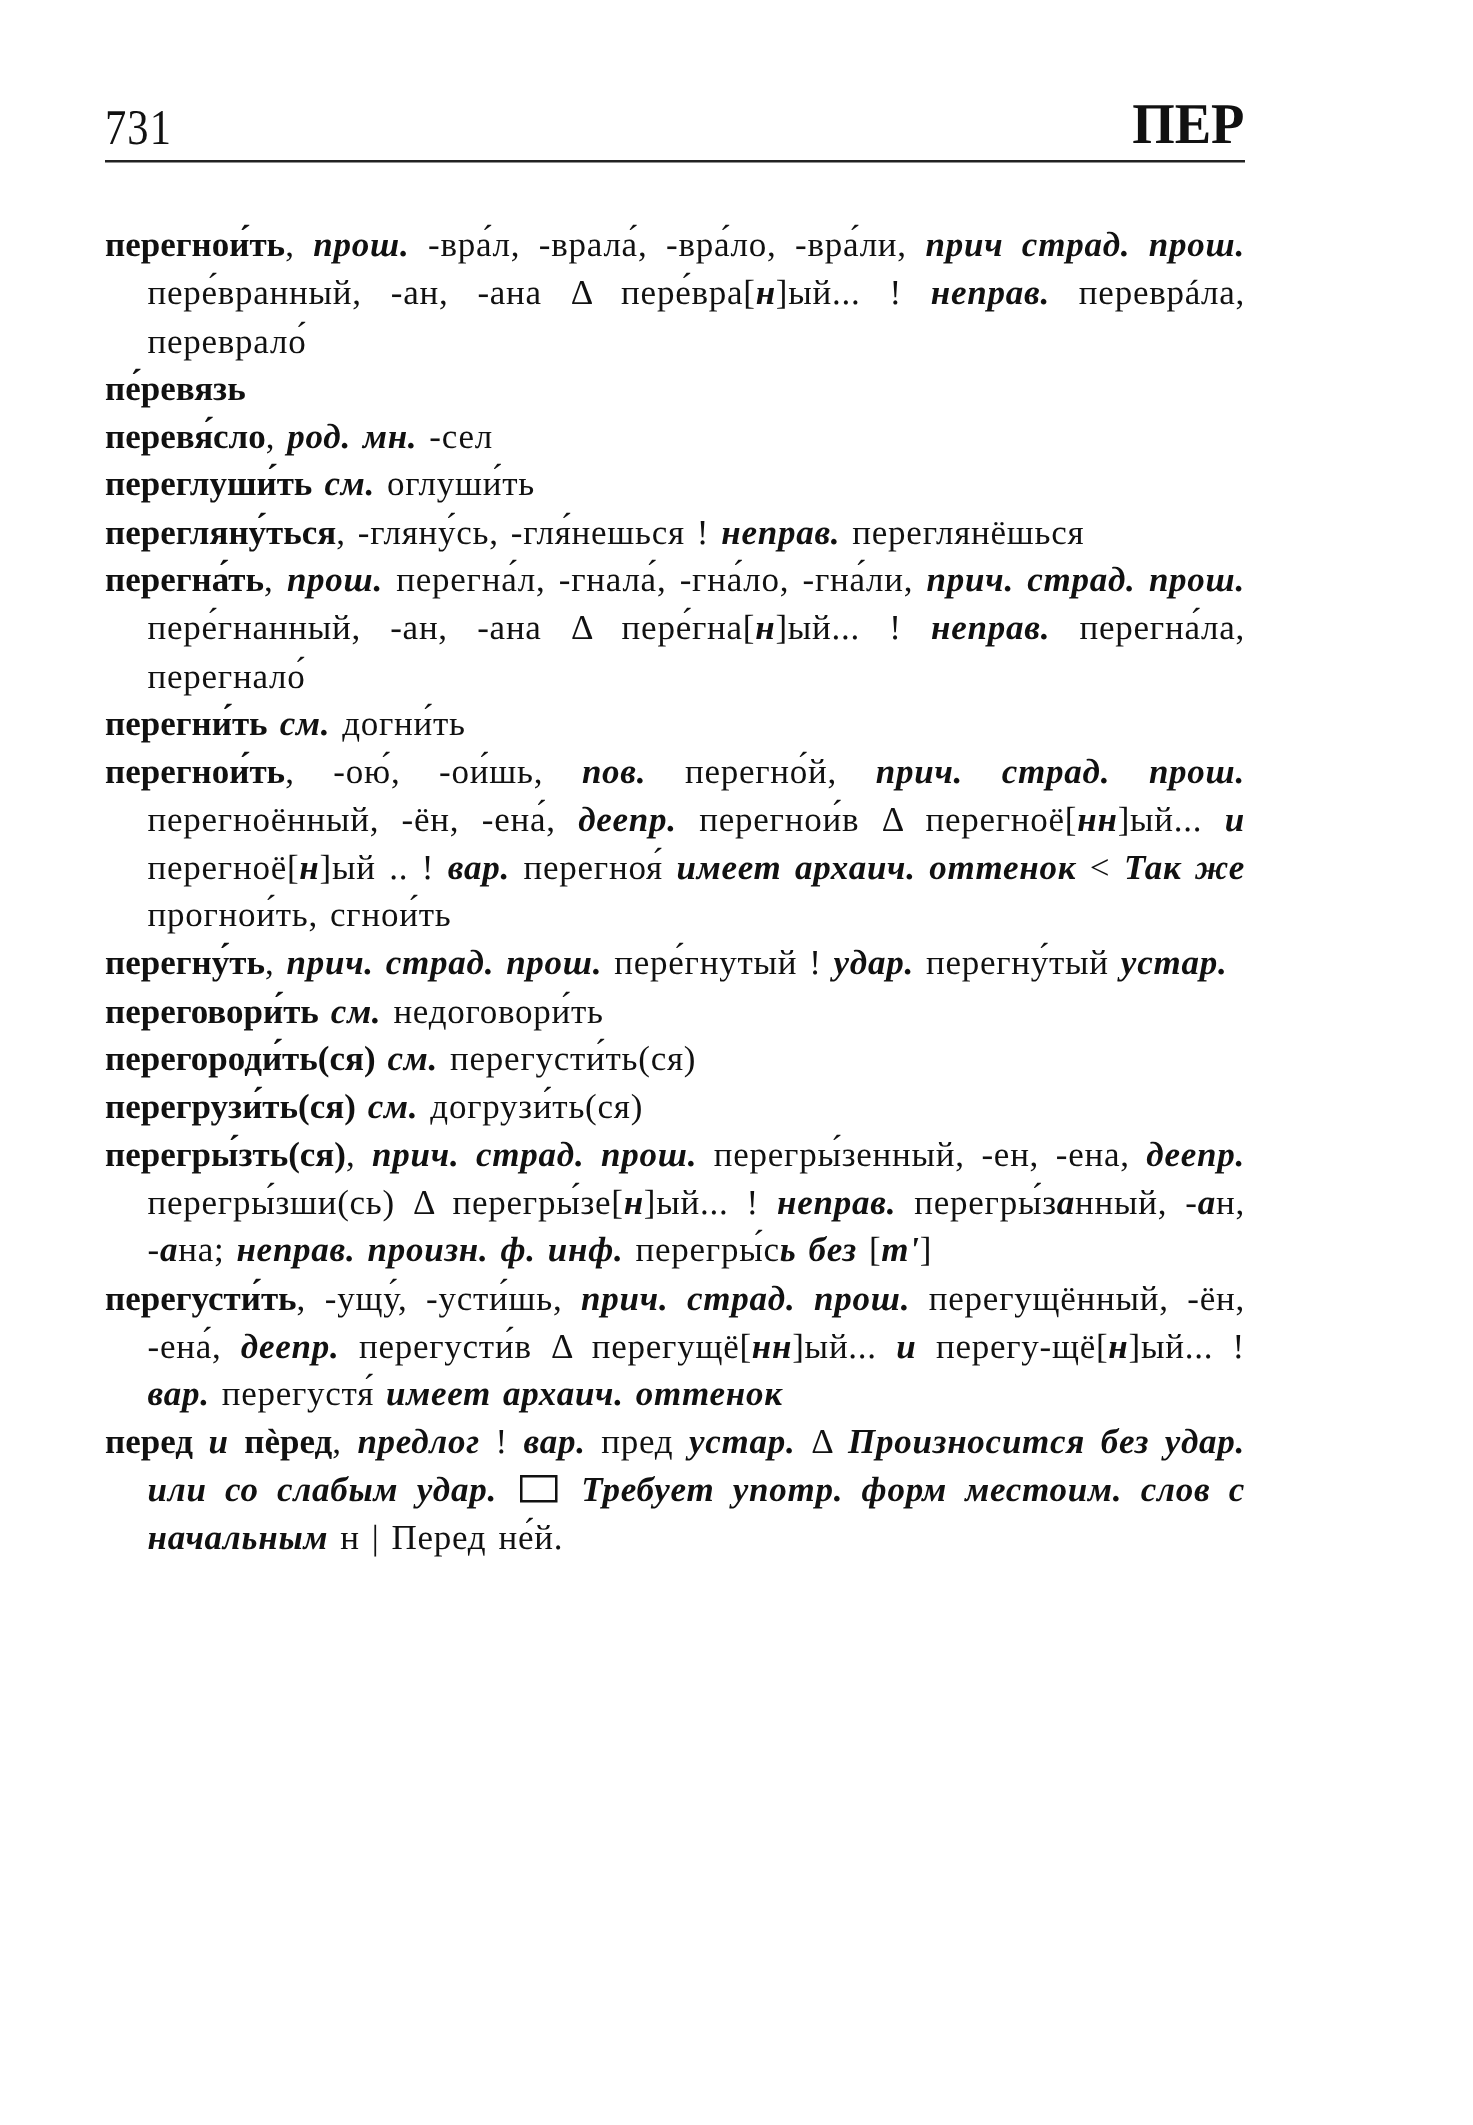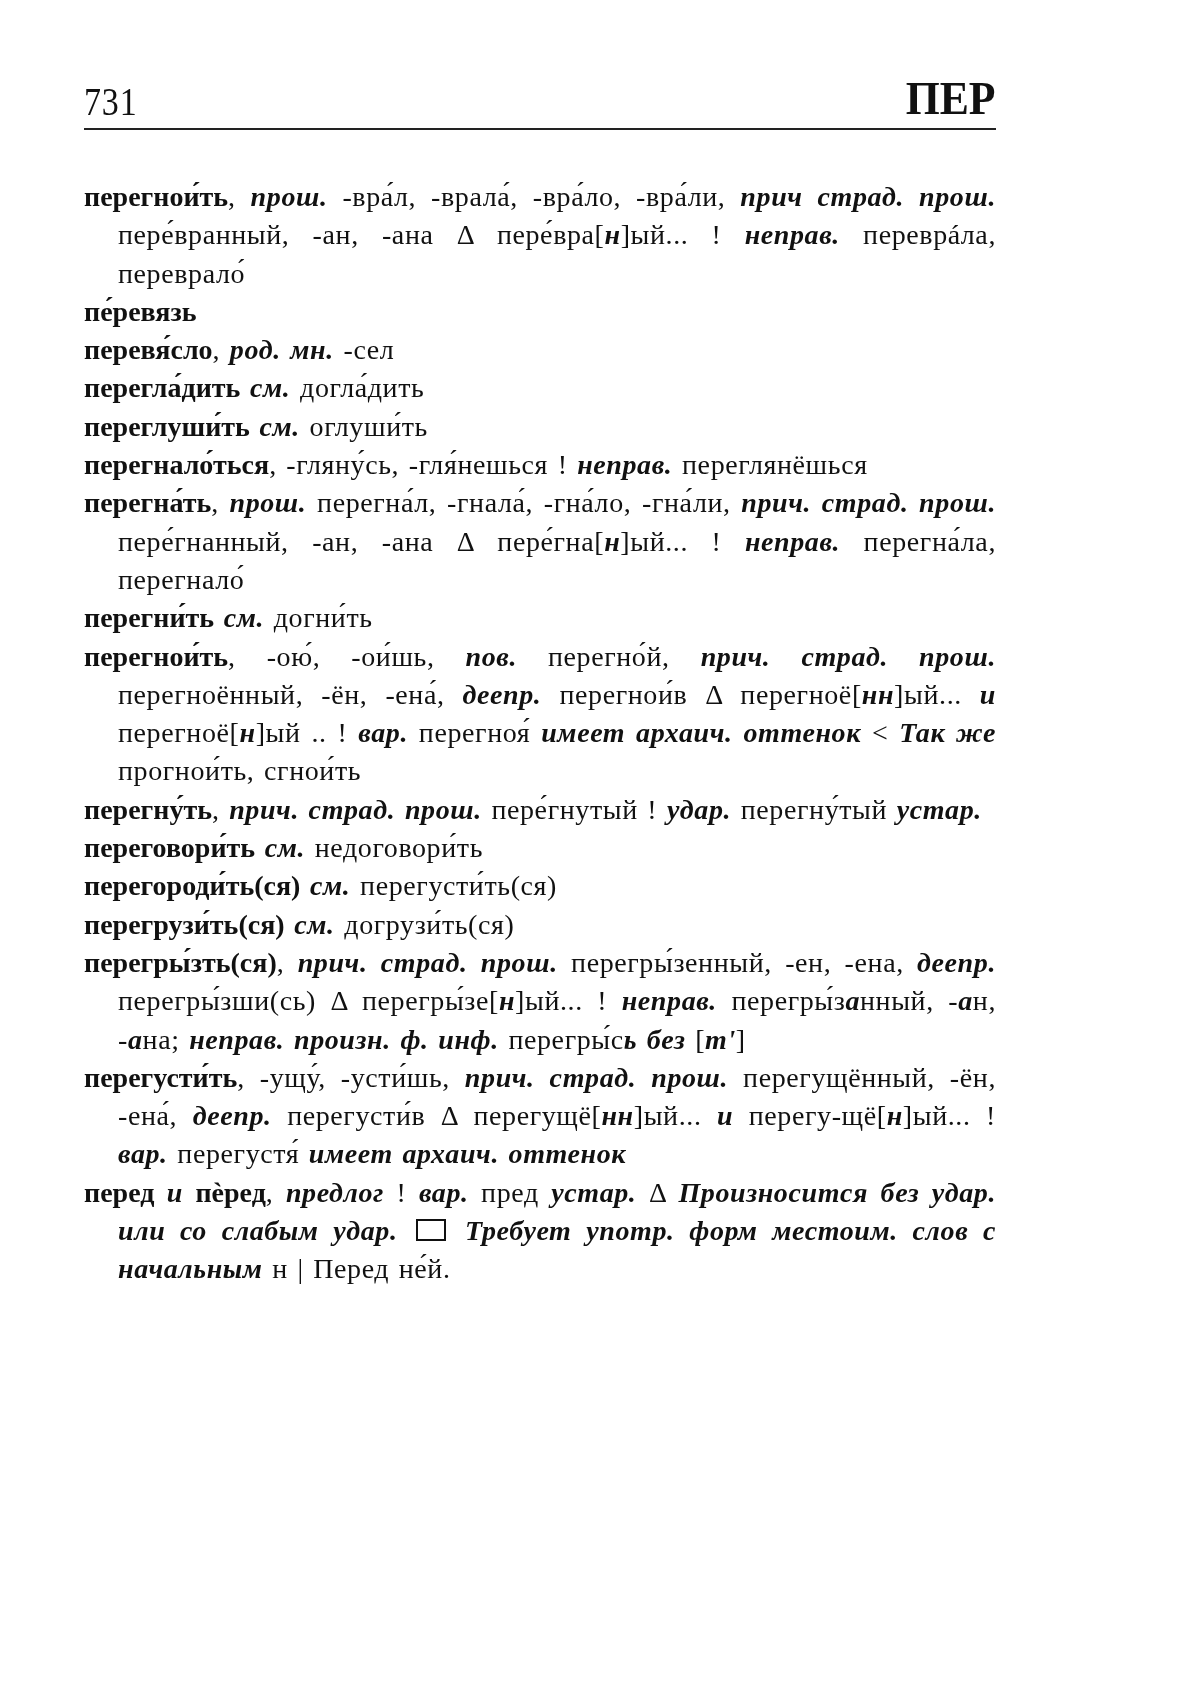--- a/index.html
+++ b/index.html
@@ -21,23 +21,22 @@
 <div class="header">
   <span class="pagenum">731</span>
   <span class="runhead">ПЕР</span>
 </div>
 <div class="rule"></div>
 
 <div class="entries" id="entries">
     <p class="entry"><span class="b">перегнои́ть</span><span>, </span><span class="i">прош.</span><span> -вра́л, -врала́, -вра́ло, -вра́ли, </span><span class="i">прич  страд. прош.</span><span> пере́вранный, -ан, -ана Δ пере́вра[</span><span class="i">н</span><span>]ый... ! </span><span class="i">неправ.</span><span> переврáла, переврало́</span></p>
     <p class="entry"><span class="b">пе́ревязь</span></p>
     <p class="entry"><span class="b">перевя́сло</span><span>, </span><span class="i">род. мн.</span><span> -сел</span></p>
-    <p class="entry"><span class="b">перегла́дить</span><span> </span><span class="i">см.</span><span> догла́дить</span></p>
     <p class="entry"><span class="b">переглуши́ть</span><span> </span><span class="i">см.</span><span> оглуши́ть</span></p>
-    <p class="entry"><span class="b">перегнало́ться</span><span>, -гляну́сь, -гля́нешься ! </span><span class="i">неправ.</span><span> переглянёшься</span></p>
+    <p class="entry"><span class="b">перегляну́ться</span><span>, -гляну́сь, -гля́нешься ! </span><span class="i">неправ.</span><span> переглянёшься</span></p>
     <p class="entry"><span class="b">перегна́ть</span><span>, </span><span class="i">прош.</span><span> перегна́л, -гнала́, -гна́ло, -гна́ли, </span><span class="i">прич. страд. прош.</span><span> пере́гнанный, -ан, -ана Δ пере́гна[</span><span class="i">н</span><span>]ый... ! </span><span class="i">неправ.</span><span> перегна́ла, перегнало́</span></p>
     <p class="entry"><span class="b">перегни́ть</span><span> </span><span class="i">см.</span><span> догни́ть</span></p>
     <p class="entry"><span class="b">перегнои́ть</span><span>, -ою́, -ои́шь, </span><span class="i">пов.</span><span> перегно́й, </span><span class="i">прич. страд. прош.</span><span> перегноённый, -ён, -ена́, </span><span class="i">деепр.</span><span> перегнои́в Δ перегноё[</span><span class="i">нн</span><span>]ый... </span><span class="i">и</span><span> перегноё[</span><span class="i">н</span><span>]ый .. ! </span><span class="i">вар.</span><span> перегноя́ </span><span class="i">имеет архаич. оттенок</span><span> &lt; </span><span class="i">Так же</span><span> прогнои́ть, сгнои́ть</span></p>
     <p class="entry"><span class="b">перегну́ть</span><span>, </span><span class="i">прич. страд. прош.</span><span> пере́гнутый ! </span><span class="i">удар.</span><span> перегну́тый </span><span class="i">устар.</span></p>
     <p class="entry"><span class="b">переговори́ть</span><span> </span><span class="i">см.</span><span> недоговори́ть</span></p>
     <p class="entry"><span class="b">перегороди́ть(ся)</span><span> </span><span class="i">см.</span><span> перегусти́ть(ся)</span></p>
     <p class="entry"><span class="b">перегрузи́ть(ся)</span><span> </span><span class="i">см.</span><span> догрузи́ть(ся)</span></p>
     <p class="entry"><span class="b">перегры́зть(ся)</span><span>, </span><span class="i">прич. страд. прош.</span><span> перегры́зенный, -ен, -ена, </span><span class="i">деепр.</span><span> перегры́зши(сь) Δ перегры́зе[</span><span class="i">н</span><span>]ый... ! </span><span class="i">неправ.</span><span> перегры́з</span><span class="i">а</span><span>нный, -</span><span class="i">а</span><span>н, -</span><span class="i">а</span><span>на; </span><span class="i">неправ. произн. ф. инф.</span><span> перегры́с</span><span class="i">ь без</span><span> [</span><span class="i">т'</span><span>]</span></p>
     <p class="entry"><span class="b">перегусти́ть</span><span>, -ущу́, -усти́шь, </span><span class="i">прич. страд. прош.</span><span> перегущённый, -ён, -ена́, </span><span class="i">деепр.</span><span> перегусти́в Δ перегущё[</span><span class="i">нн</span><span>]ый... </span><span class="i">и</span><span> перегу-щё[</span><span class="i">н</span><span>]ый... ! </span><span class="i">вар.</span><span> перегустя́ </span><span class="i">имеет архаич. оттенок</span></p>
     <p class="entry"><span class="b">перед</span><span> </span><span class="i">и</span><span> </span><span class="b">пѐред</span><span>, </span><span class="i">предлог</span><span> ! </span><span class="i">вар.</span><span> пред </span><span class="i">устар.</span><span> Δ </span><span class="i">Произносится без удар. или со слабым удар.</span><span> </span><span class="box"></span><span> </span><span class="i">Требует употр. форм местоим. слов с начальным</span><span> н | Перед не́й.</span></p>

